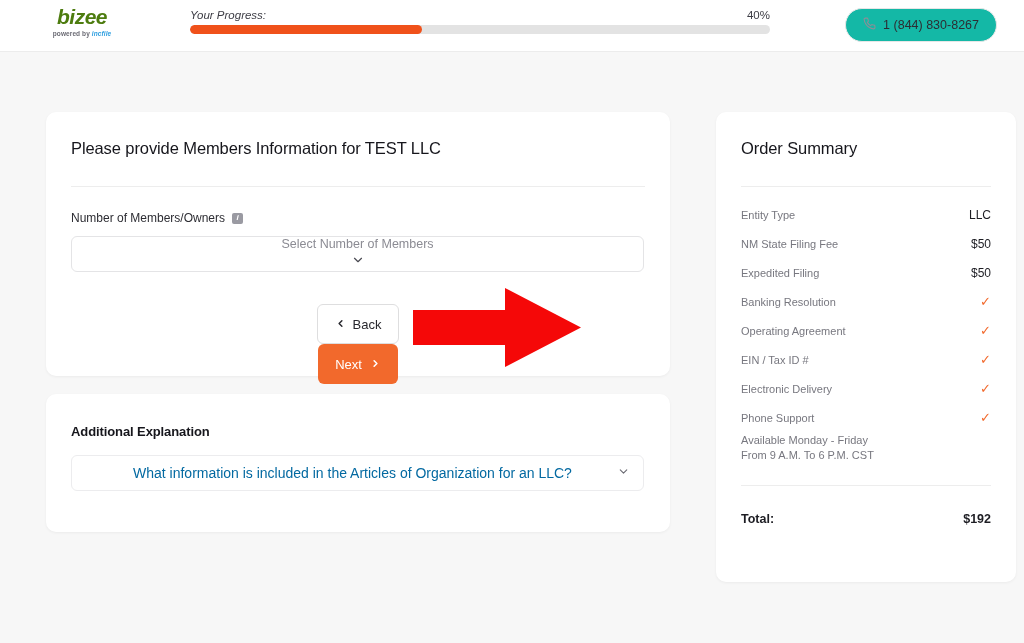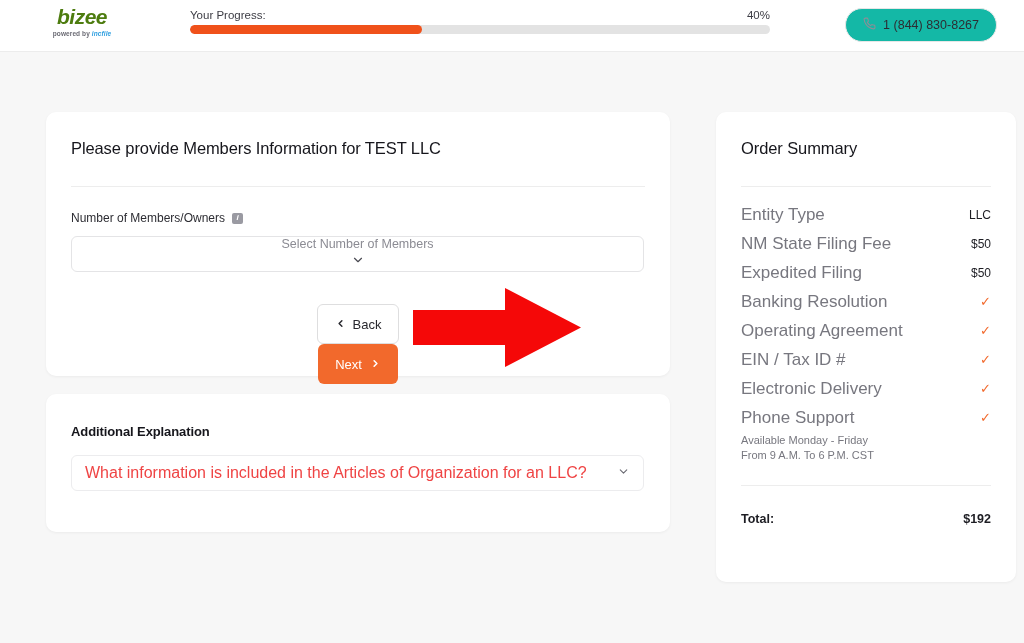--- a/index.html
+++ b/index.html
@@ -29,21 +29,21 @@
   .logo-sub {
     font-size: 6.5px; line-height: 9px; margin-top: 2px;
     color: #6b6b74; font-weight: bold; letter-spacing: 0.1px;
   }
   .logo-sub b { color: #2f9fe0; font-style: italic; }
 
   .progress-wrap { position: absolute; left: 190px; top: 9px; width: 580px; }
   .progress-row {
     display: flex; justify-content: space-between; align-items: baseline;
   }
-  .progress-label { font-size: 11.5px; color: #3c3c44; }
+  .progress-label { font-size: 11.5px; color: #3c3c44; font-style: italic; }
   .progress-pct   { font-size: 11.5px; color: #3c3c44; font-weight: 500; }
   .progress-track {
     margin-top: 4px; height: 9px; width: 580px;
     background: #e3e3e3; border-radius: 5px; overflow: hidden;
   }
   .progress-fill {
     height: 100%; width: 40%;
     background: #f0511a; border-radius: 5px;
   }
 
@@ -122,38 +122,38 @@
   .explain-title {
     font-size: 13px; color: #16161c; font-weight: bold;
     padding-top: 30px; letter-spacing: -0.1px;
   }
   .accordion {
     margin-top: 16px; height: 36px; width: 573px;
     border: 1px solid #ececee; border-radius: 6px; background: #fff;
     display: flex; align-items: center; justify-content: space-between;
     padding: 0 13px; cursor: pointer;
   }
-  .accordion-q { font-size: 16px; color: #ef4444; }
+  .accordion-q { font-size: 14px; color: #0369a1; margin-left: 48px; }
 
   
   .summary-card {
     position: absolute; left: 716px; top: 112px;
     width: 300px; height: 470px;
     padding: 0 25px;
   }
   .summary-title {
     font-size: 16.5px; color: #16161c; padding-top: 27px; letter-spacing: -0.1px;
   }
   .summary-divider { height: 1px; background: #ededed; margin-top: 28px; }
   .sum-rows { margin-top: 13px; }
   .sum-row {
     display: flex; justify-content: space-between; align-items: center;
     height: 29px;
   }
-  .sum-label { font-size: 17px; color: #77777f; }
+  .sum-label { font-size: 11px; color: #77777f; }
   .sum-value { font-size: 12px; color: #1d1d23; font-weight: 500; }
   .check { color: #f2692c; font-size: 13px; line-height: 1; }
   .avail {
     font-size: 11px; color: #77777f; line-height: 15px; margin-top: 1px;
   }
   .total-divider { height: 1px; background: #ededed; margin-top: 22px; }
   .total-row {
     display: flex; justify-content: space-between; align-items: center;
     margin-top: 26px;
     text-align: center;

